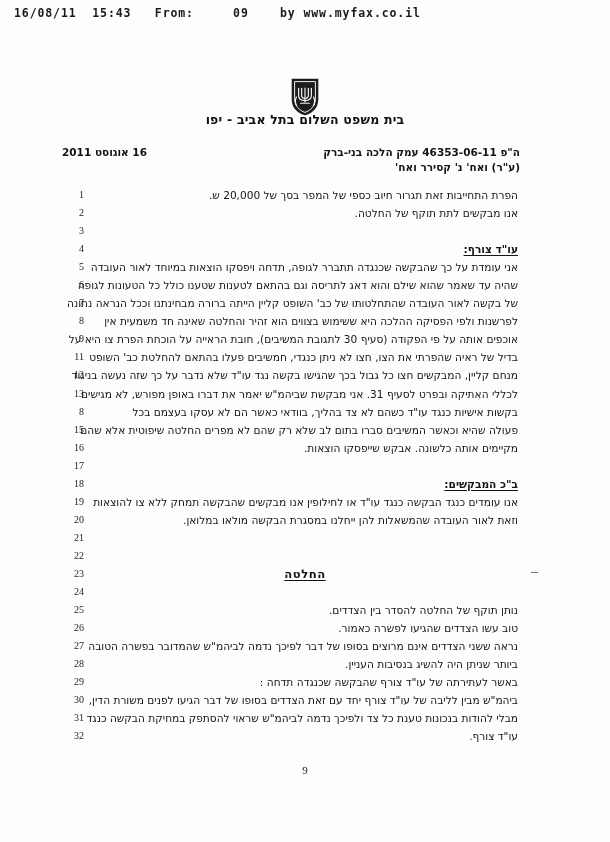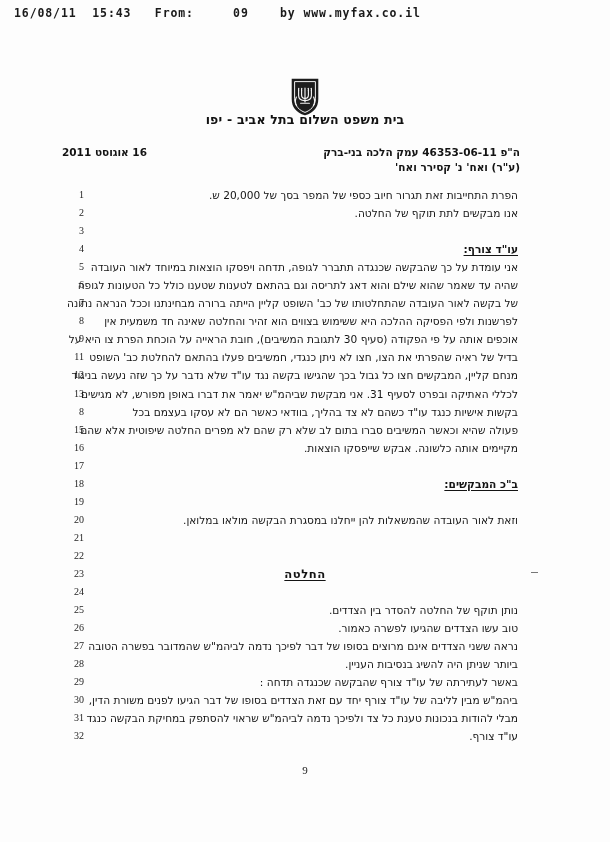--- a/index.html
+++ b/index.html
@@ -268,20 +268,21 @@
       <div class="tline">
         <span class="lineno">17</span>
         <span class="ltext"></span>
       </div>
       <div class="tline">
         <span class="lineno">18</span>
         <span class="ltext"><span class="hd">ב"כ המבקשים:</span></span>
       </div>
       <div class="tline">
         <span class="lineno">19</span>
+        <span class="ltext">אנו עומדים כנגד הבקשה כנגד עו"ד או לחילופין אנו מבקשים שהבקשה תמחק ללא צו להוצאות</span>
       </div>
       <div class="tline">
         <span class="lineno">20</span>
         <span class="ltext">וזאת לאור העובדה שהמשאלות להן ייחלנו במסגרת הבקשה מולאו במלואן.</span>
       </div>
       <div class="tline">
         <span class="lineno">21</span>
         <span class="ltext"></span>
       </div>
       <div class="tline">

